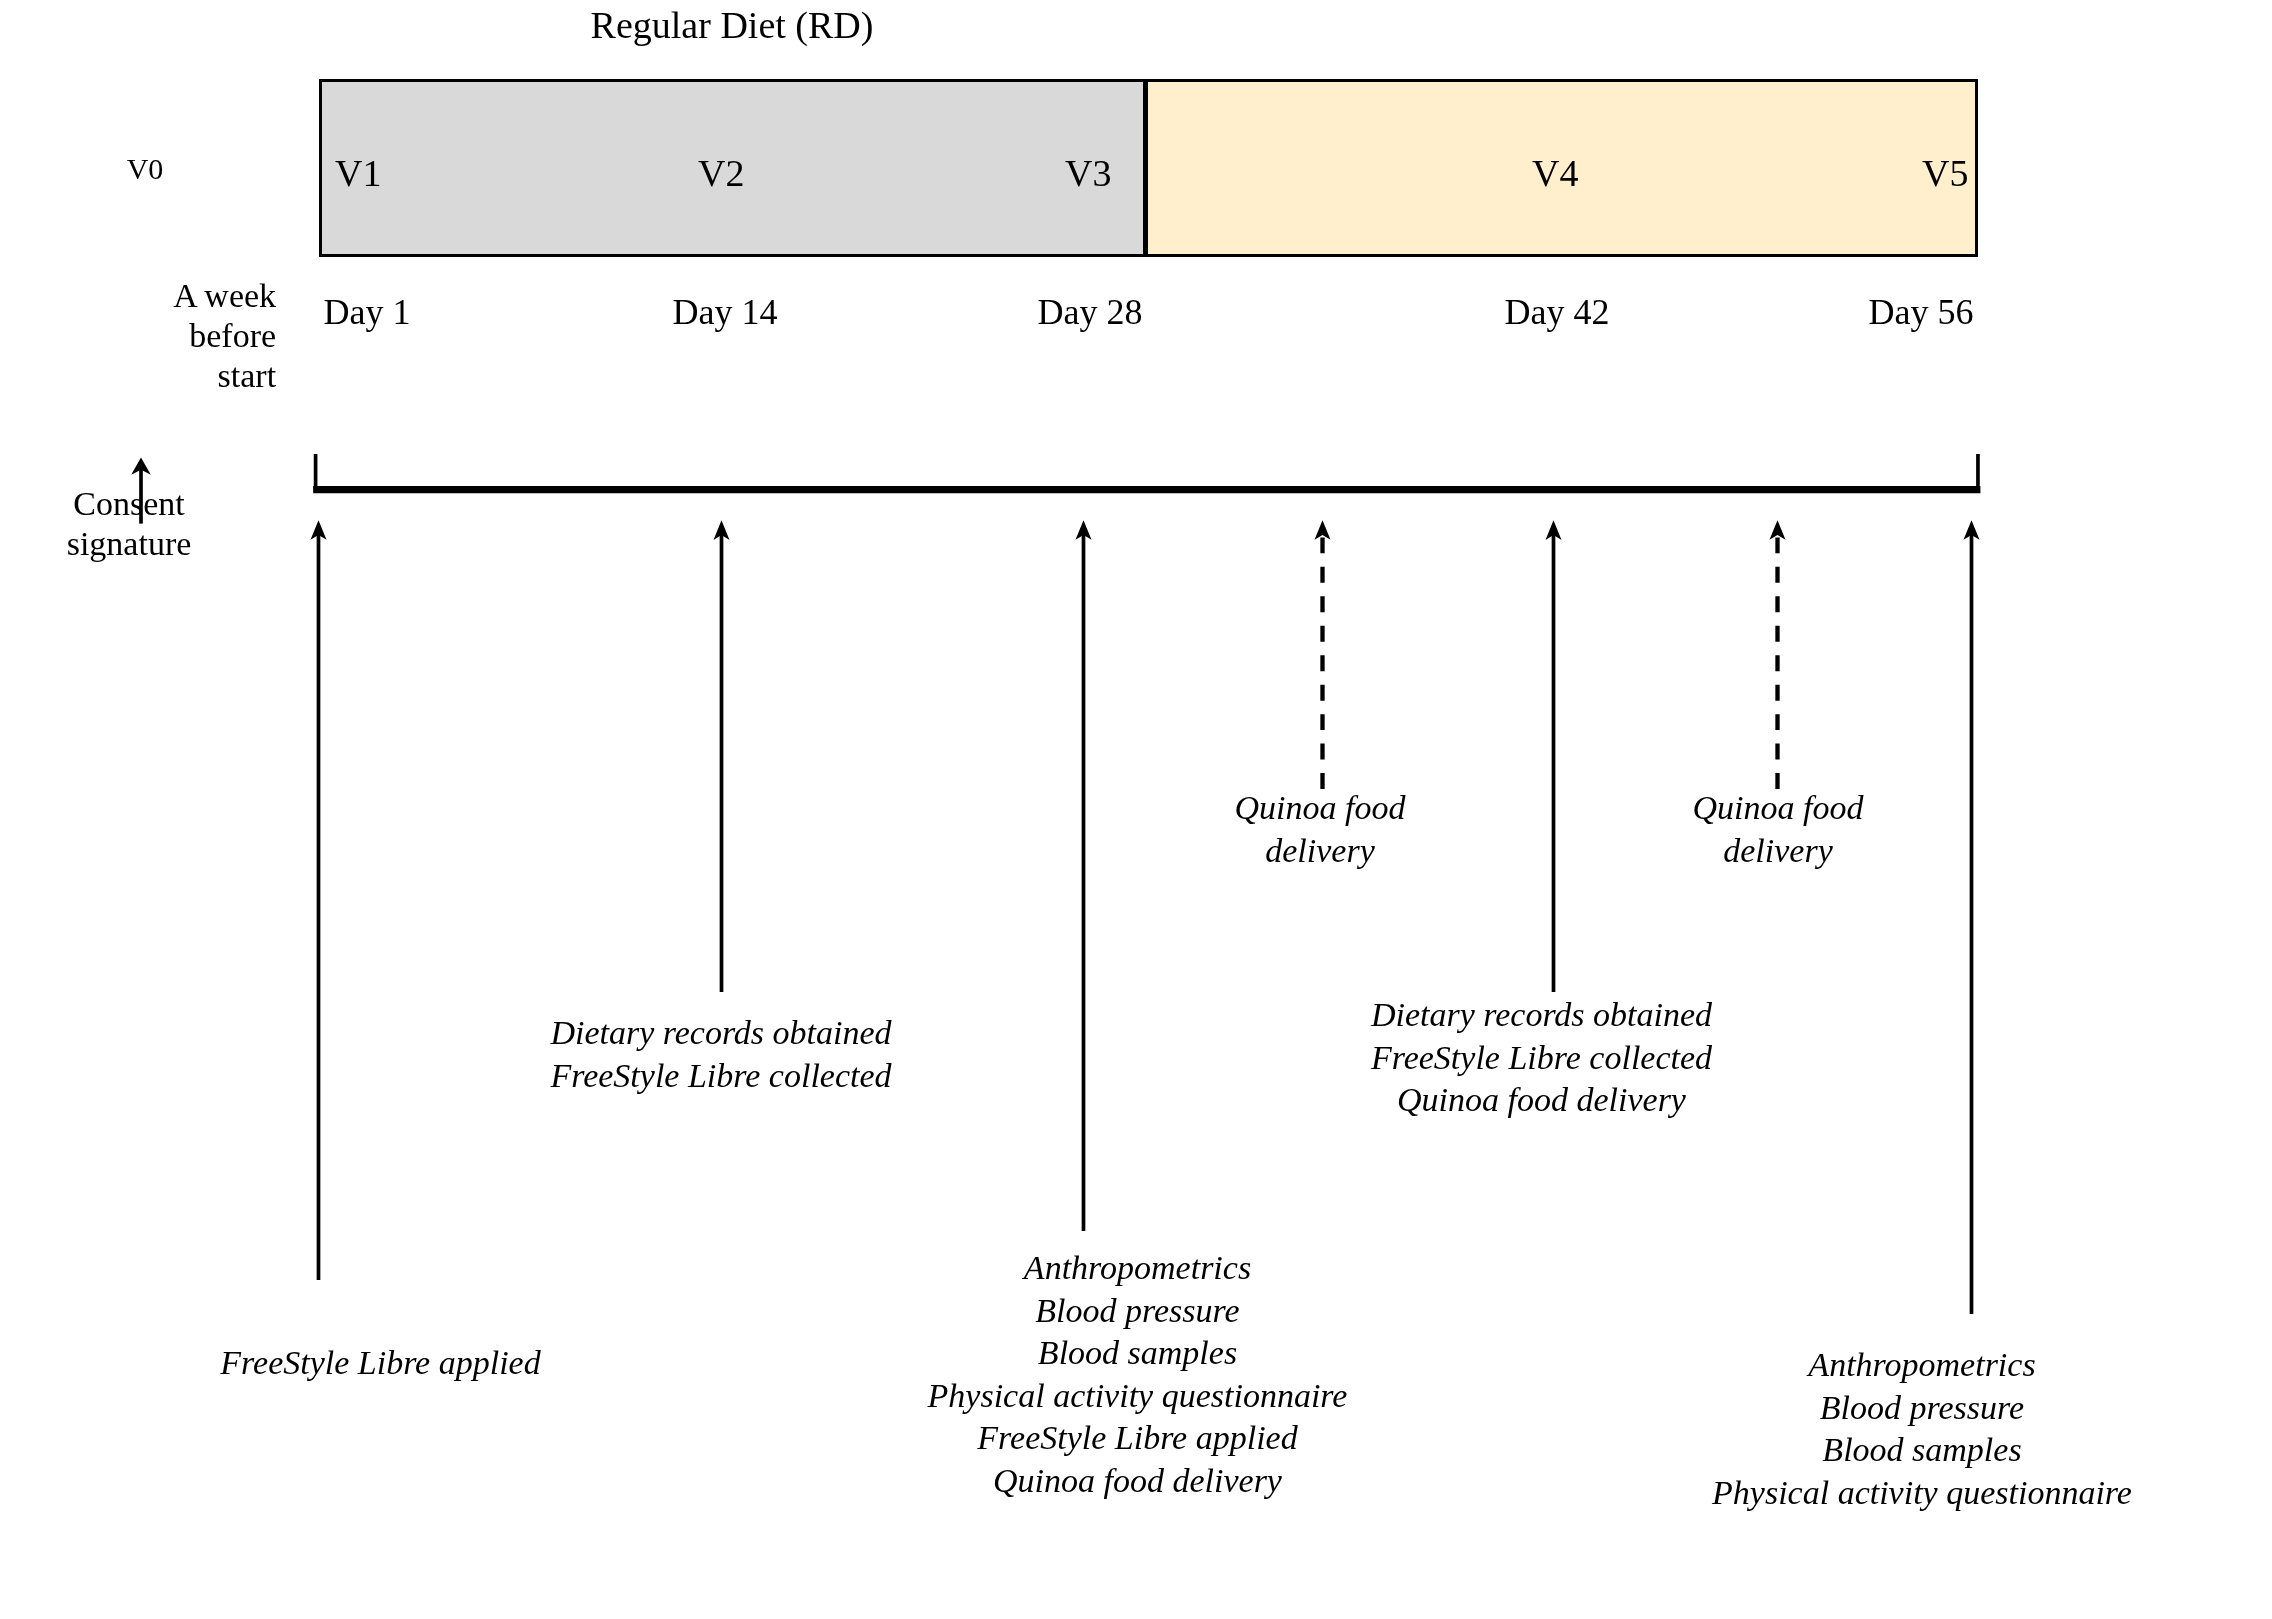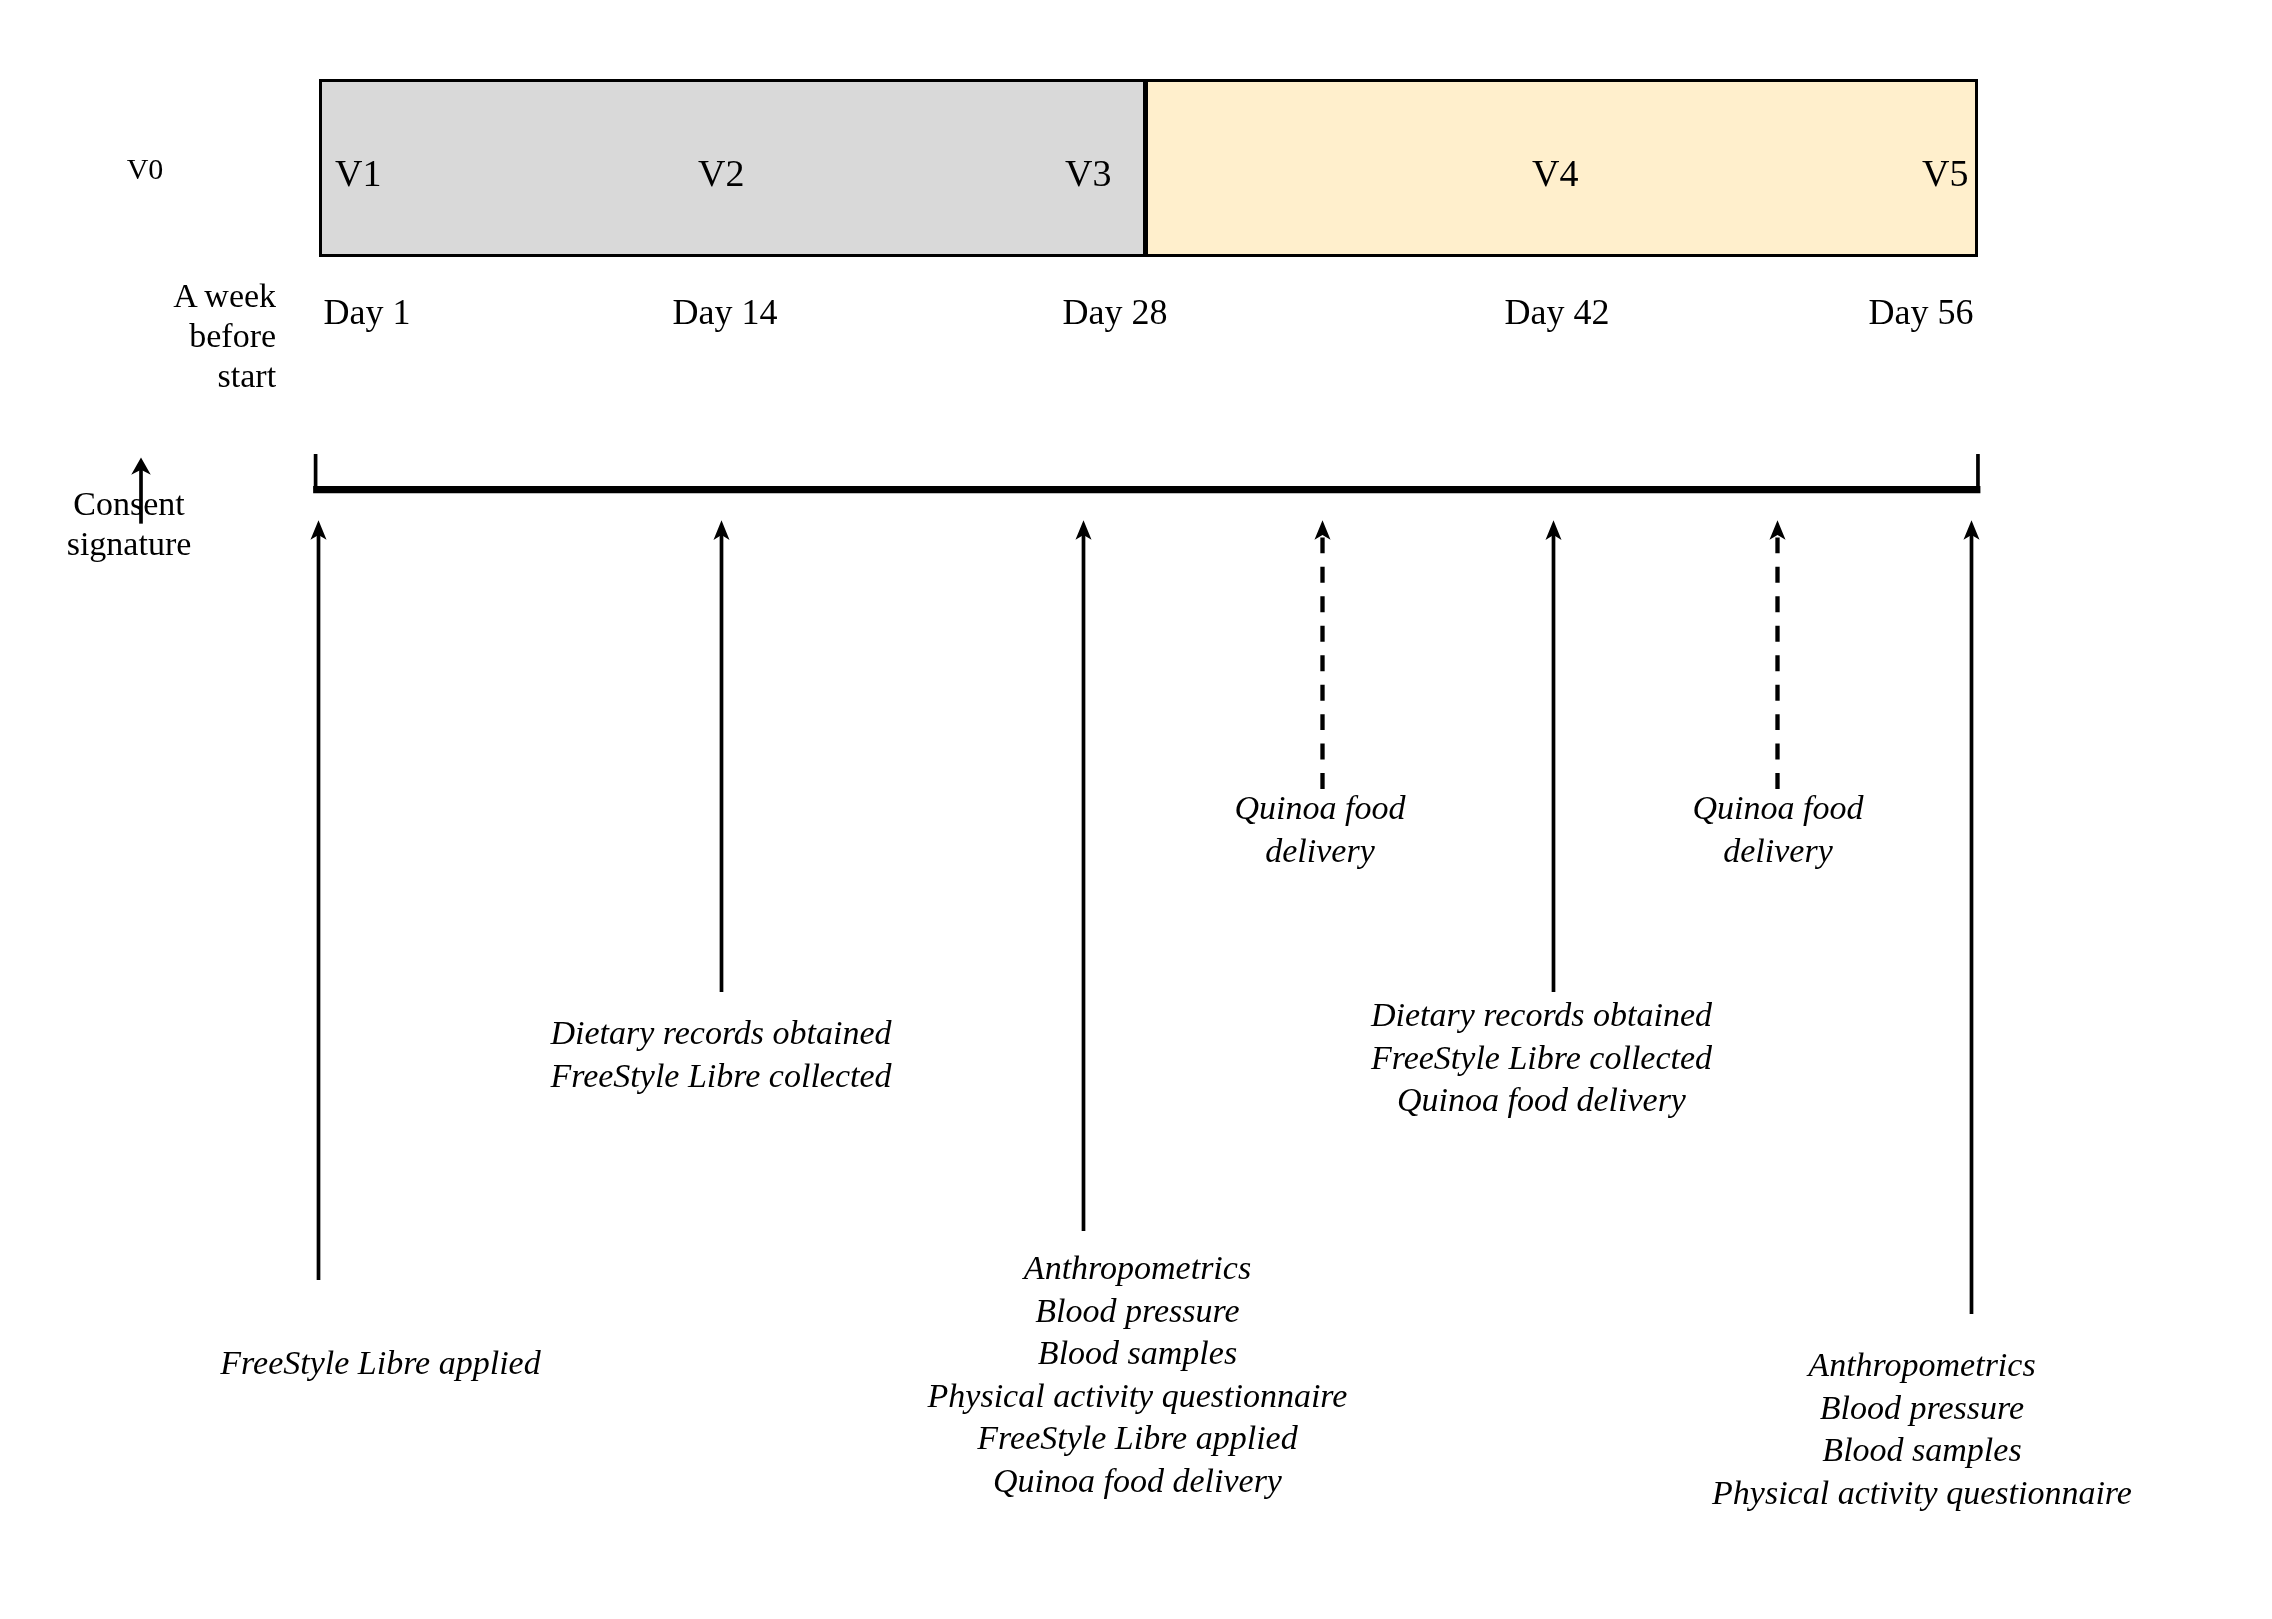--- a/index.html
+++ b/index.html
@@ -101,20 +101,21 @@
     text-align: center;
     white-space: pre-line;
     font-style: italic;
   }
 </style>
 </head>
 <body>
 
 <div id="canvas">
 
+  <div class="phase-title" style="left:319px; top:6.1px; width:826px;">Regular Diet (RD)</div>
 
 
   <div class="phase-box rd" style="left:319px; top:79px; width:827px; height:178px;"></div>
 
   <div class="phase-box qd" style="left:1145px; top:79px; width:833px; height:178px;"></div>
 
   <div class="v0-label" style="left:68px; top:154px; width:154px;">V0</div>
 
   <div class="visit-label" style="left:335px; top:154px;">V1</div>
 
@@ -123,21 +124,21 @@
   <div class="visit-label" style="left:1065px; top:154px;">V3</div>
 
   <div class="visit-label" style="left:1532px; top:154px;">V4</div>
 
   <div class="visit-label" style="left:1882px; top:154px;margin-left:40px;">V5</div>
 
   <div class="day-label" style="left:367px; top:294px;">Day 1</div>
 
   <div class="day-label" style="left:725px; top:294px;">Day 14</div>
 
-  <div class="day-label" style="left:1090px; top:294px;margin-left:25px;">Day 28</div>
+  <div class="day-label" style="left:1090px; top:294px;">Day 28</div>
 
   <div class="day-label" style="left:1557px; top:294px;">Day 42</div>
 
   <div class="day-label" style="left:1921px; top:294px;">Day 56</div>
 
   <div class="v0-note" style="left:6.1px; top:276px; width:270px;text-align:right;">A week
 before
 start</div>
 
   <svg class="v0-arrow" style="left:89px; top:456px;" width="104" height="68" viewBox="0 0 170 110">

